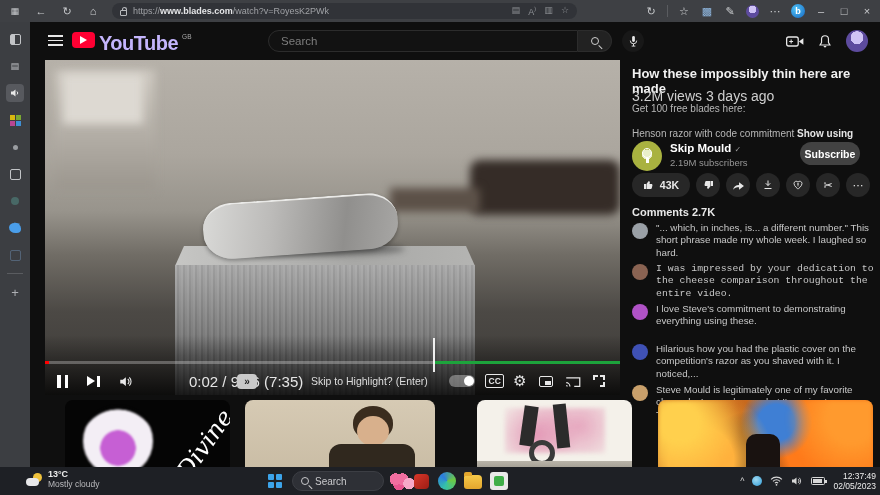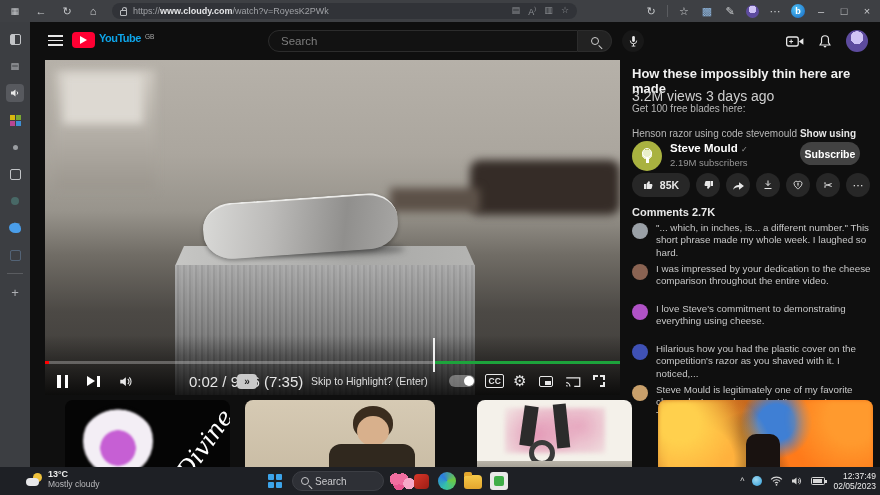--- a/index.html
+++ b/index.html
@@ -41,21 +41,21 @@
   
   #page { left:30px; top:22px; width:850px; height:445px; background:#0f0f0f; }
 
   
   #yt-header { left:30px; top:22px; width:850px; height:38px; background:#0f0f0f; z-index:10; }
   .burger { left:18px; top:13px; width:15px; height:11px; display:flex; flex-direction:column; justify-content:space-between; cursor:pointer; }
   .burger i { height:1.6px; background:#e8e8e8; }
   #logo { left:42px; top:10px; display:flex; align-items:flex-start; gap:4px; }
   .logo-play { width:23px; height:16px; background:#ff0033; border-radius:4px; display:flex; align-items:center; justify-content:center; }
   .logo-play:before { content:""; border:4px solid transparent; border-left:7px solid #fff; margin-left:4px; }
-  .logo-txt { font-size:11px; font-weight:bold; letter-spacing:-0.5px; color:#0ea5e9; }
+  .logo-txt { font-size:20px; font-weight:bold; letter-spacing:-0.5px; color:#c4b5fd; }
   .logo-badge { font-size:6.5px; color:#aaa; margin-top:1px; }
   #search-pill { left:238px; top:8px; width:310px; height:22px; border:1px solid #2c2c2c; background:#121212; border-radius:11px 0 0 11px; display:flex; align-items:center; padding:0 12px; }
   #search-pill span { font-size:11.5px; color:#7d7d7d; }
   #search-btn { left:548px; top:8px; width:34px; height:22px; background:#222; border:1px solid #2c2c2c; border-left:none; border-radius:0 11px 11px 0; display:flex; align-items:center; justify-content:center; }
   .mag { width:8px; height:8px; border:1.4px solid #cfcfcf; border-radius:50%; position:relative; }
   .mag:before { content:""; position:absolute; left:7px; top:7px; width:5px; height:1.4px; background:#cfcfcf; transform:rotate(45deg); transform-origin:0 0; }
   #mic-btn { left:592px; top:8px; width:22px; height:22px; border-radius:50%; background:#181818; display:flex; align-items:center; justify-content:center; }
   #hdr-right { right:12px; top:8px; display:flex; align-items:center; gap:14px; height:22px; }
 
   
@@ -176,21 +176,21 @@
 
 <div id="topbar" class="abs">
   <div class="abs flex" style="left:6px;top:2px;gap:8px;">
     <span class="tb-ic" style="font-size:9px;">▦</span>
     <span class="tb-ic">←</span>
     <span class="tb-ic">↻</span>
     <span class="tb-ic">⌂</span>
   </div>
   <div id="urlbar" class="abs">
     <span class="lock"></span>
-    <span id="url-text"><span>https://</span><b>www.cloudy.com</b><span>/watch?v=RoyesK2PWk</span></span>
+    <span id="url-text"><span>https://</span><b>www.blades.com</b><span>/watch?v=RoyesK2PWk</span></span>
     <span class="pill-icons">
       <span>▤</span>
       <span>A⁾</span>
       <span>▥</span>
       <span>☆</span>
     </span>
   </div>
   <div id="tb-right" class="abs">
     <span class="tb-ic">↻</span>
     <span class="vdiv"></span>
@@ -367,37 +367,37 @@
 <div id="t4" class="thumb">
   <span class="flame"></span>
   <span class="sil"></span>
 </div>
 
 <div class="abs rp-title">How these impossibly thin here are made</div>
 <div class="abs rp-meta">3.2M views  3 days ago</div>
 <div class="abs rp-desc">
   <span>Get 100 free blades here:</span><br>
   <br>
-  <span>Henson razor using code stevemould</span>
+  <span>Henson razor with code commitment</span>
   <b>Show using</b>
 </div>
 
 <div id="ch-avatar" class="abs">
     <i></i>
     <em></em>
   </div>
-<div class="abs ch-name"><span>Steve Mould</span> <span class="ch-check">✓</span></div>
+<div class="abs ch-name"><span>Skip Mould</span> <span class="ch-check">✓</span></div>
 <div class="abs ch-subs">2.19M subscribers</div>
 <div id="subscribe" class="abs">Subscribe</div>
 
 <div id="like-pill" class="act">
   <svg class="ic" width="12" height="12" viewBox="0 0 24 24">
       <path d="M2 10h4v10H2zM7 20h8.5c1 0 1.8-.6 2-1.5l1.4-6c.3-1.2-.7-2.5-2-2.5H13l.8-3.2c.2-1-.4-2-1.4-2.3-.7-.2-1.5.1-1.9.7L7 10z" fill="#e8e8e8"></path>
     </svg>
-  <span>85K</span>
+  <span>43K</span>
 </div>
 <div class="act circ" style="left:696px;">
   <svg class="ic" width="12" height="12" viewBox="0 0 24 24" style="transform:rotate(180deg);">
       <path d="M2 10h4v10H2zM7 20h8.5c1 0 1.8-.6 2-1.5l1.4-6c.3-1.2-.7-2.5-2-2.5H13l.8-3.2c.2-1-.4-2-1.4-2.3-.7-.2-1.5.1-1.9.7L7 10z" fill="#e8e8e8"></path>
     </svg>
 </div>
 <div class="act circ" style="left:726px;">
   <svg class="ic" width="13" height="11" viewBox="0 0 24 20">
       <path d="M2 18c1-6 5-9 11-9V4l9 7-9 7v-5c-5 0-8 1-11 5z" fill="#e8e8e8"></path>
     </svg>
@@ -420,27 +420,27 @@
 <div class="act circ" style="left:846px;">
     <span style="font-size:11px;">⋯</span>
   </div>
 
 <div class="abs cm-head">Comments 2.7K</div>
 
 <div class="comment" style="top:222px;">
   <span class="cm-av" style="background: rgb(154, 160, 166);"></span>
   <span class="cm-tx">"... which, in inches, is... a different number." This short phrase made my whole week. I laughed so hard.</span>
 </div>
-<div class="comment" style="top:263px;">
+<div class="comment" style="top:263px;font-family:Liberation Mono, monospace;">
   <span class="cm-av" style="background: rgb(138, 99, 82);"></span>
   <span class="cm-tx">I was impressed by your dedication to the cheese comparison throughout the entire video.</span>
 </div>
 <div class="comment" style="top:303px;">
   <span class="cm-av" style="background: rgb(176, 82, 198);"></span>
-  <span class="cm-tx">I love Steve's commitment to demonstrating everything using cheese.</span>
+  <span class="cm-tx">I love Steve's commitment to demonstrating everything using these.</span>
 </div>
 <div class="comment" style="top:343px;">
   <span class="cm-av" style="background: rgb(63, 81, 181);"></span>
   <span class="cm-tx">Hilarious how you had the plastic cover on the competition's razor as you shaved with it. I noticed,...</span>
 </div>
 <div class="comment" style="top:384px;">
   <span class="cm-av" style="background: rgb(201, 160, 107);"></span>
   <span class="cm-tx">Steve Mould is legitimately one of my favorite channels, I never know what I'm going to see. Today, ...</span>
 </div>
 

